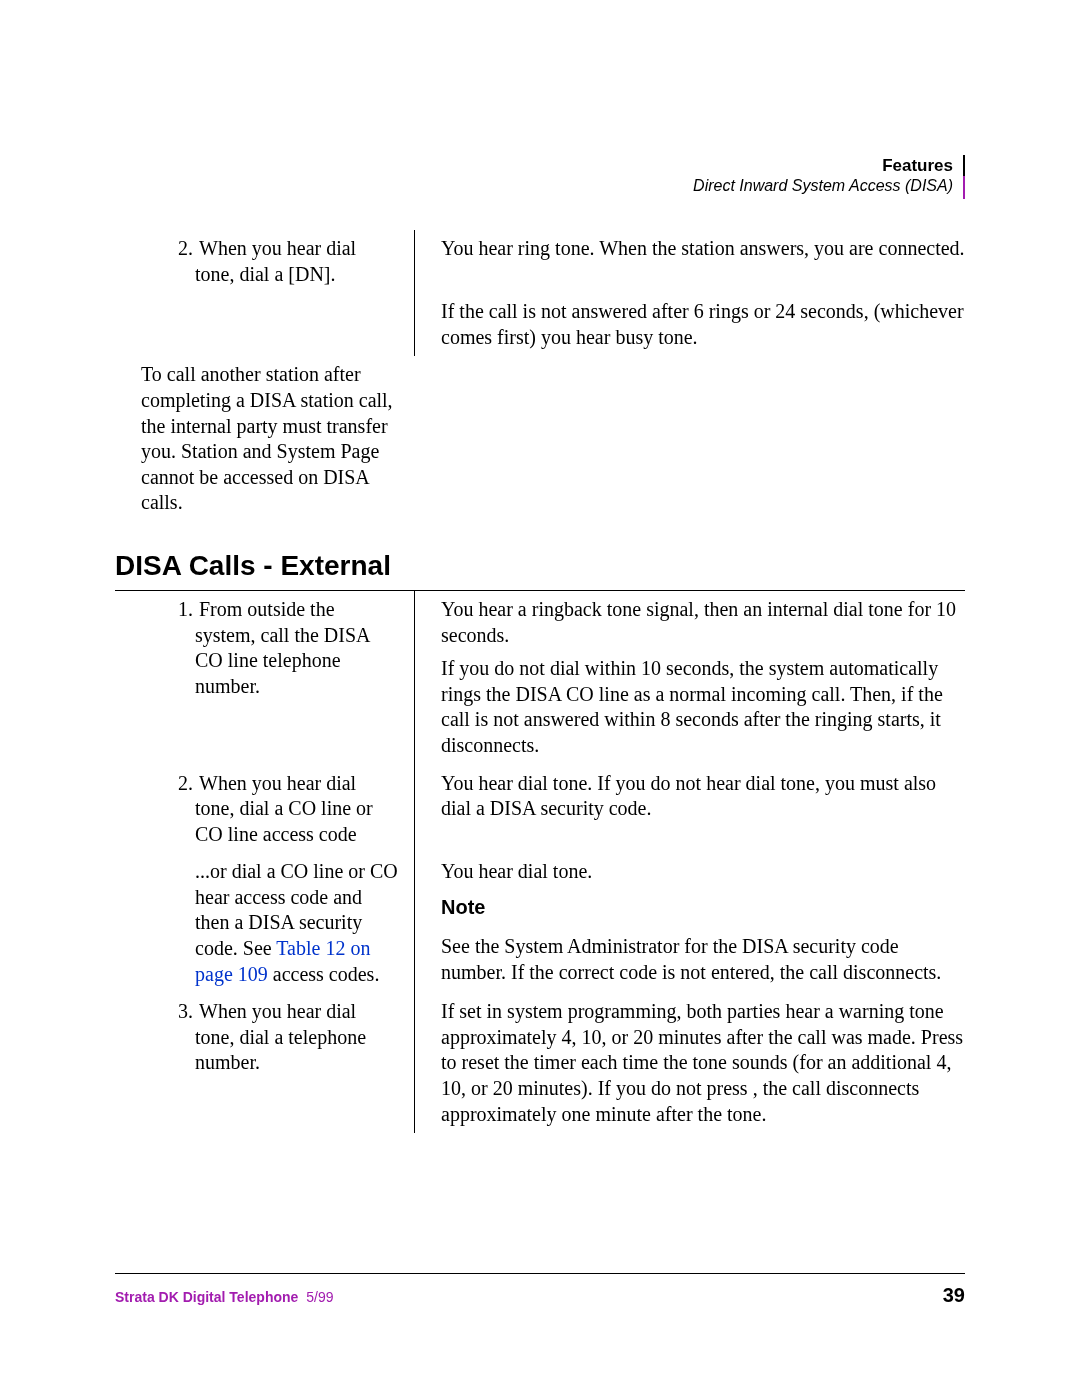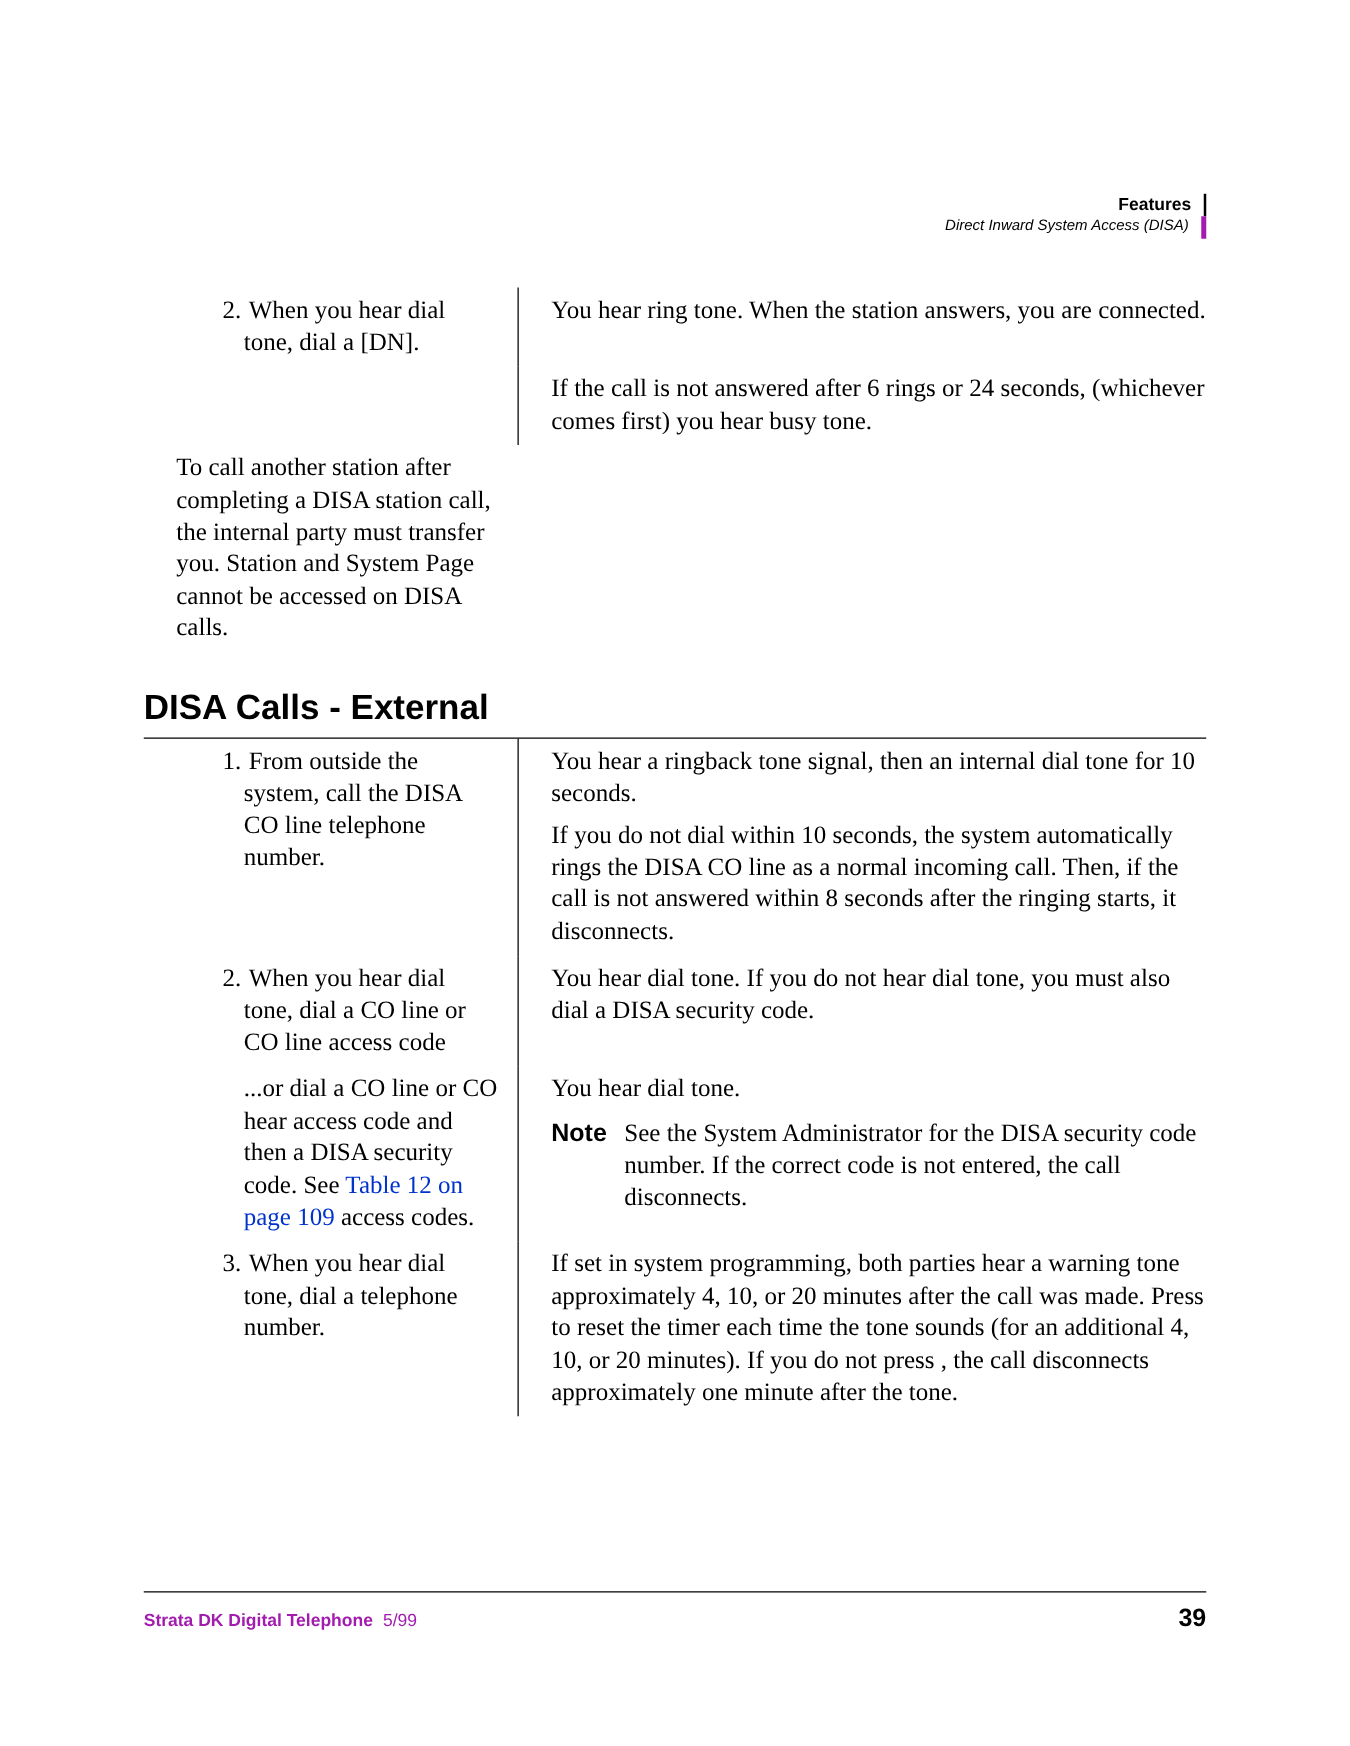--- a/index.html
+++ b/index.html
@@ -21,29 +21,29 @@
   .header-right {
     position: absolute;
     top: 155px;
     right: 115px;
     text-align: right;
     line-height: 1.25;
   }
   .header-right .chapter {
     font-family: Arial, Helvetica, sans-serif;
     font-weight: bold;
-    font-size: 14px;
+    font-size: 17px;
     border-right: 2px solid #000;
     padding-right: 10px;
   }
   .header-right .section {
     font-family: Arial, Helvetica, sans-serif;
     font-style: italic;
-    font-size: 12px;
-    border-right: 4px solid #a21caf;
+    font-size: 16px;
+    border-right: 2px solid #a21caf;
     padding-right: 10px;
     padding-bottom: 3px;
   }
   .content-block {
     margin-top: 75px;
   }
   .two-col {
     display: grid;
     grid-template-columns: 300px 1fr;
     column-gap: 0;
@@ -75,20 +75,21 @@
     margin-top: 4px;
   }
   .note-lbl {
     font-family: Arial, Helvetica, sans-serif;
     font-weight: bold;
   }
   .note-row {
     display: flex;
     gap: 14px;
     margin-top: 10px;
+    flex-direction: column;
   }
   .note-txt {
     flex: 1;
   }
   .xref {
     color: #0033cc;
   }
   .footer {
     position: absolute;
     bottom: 90px;

